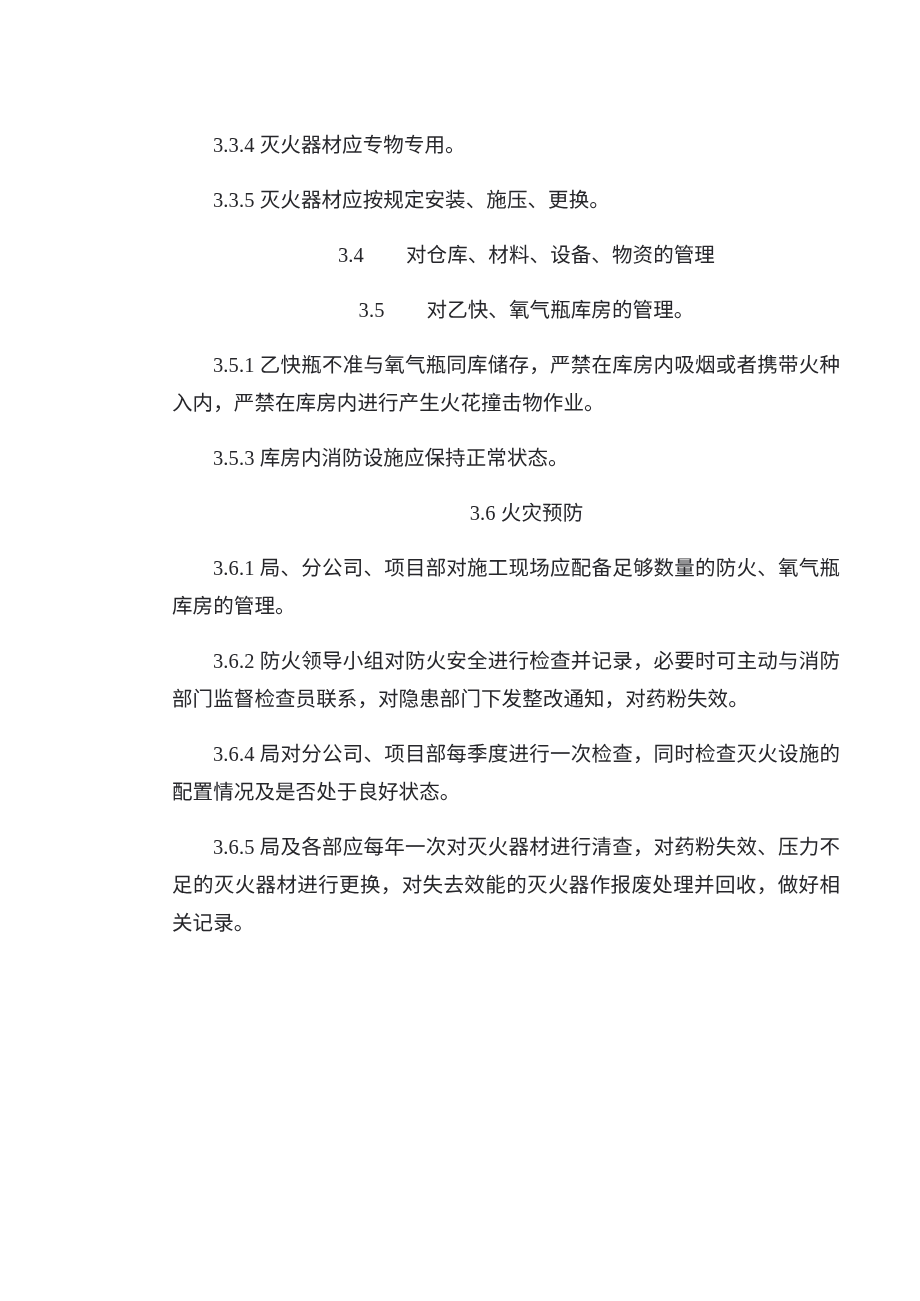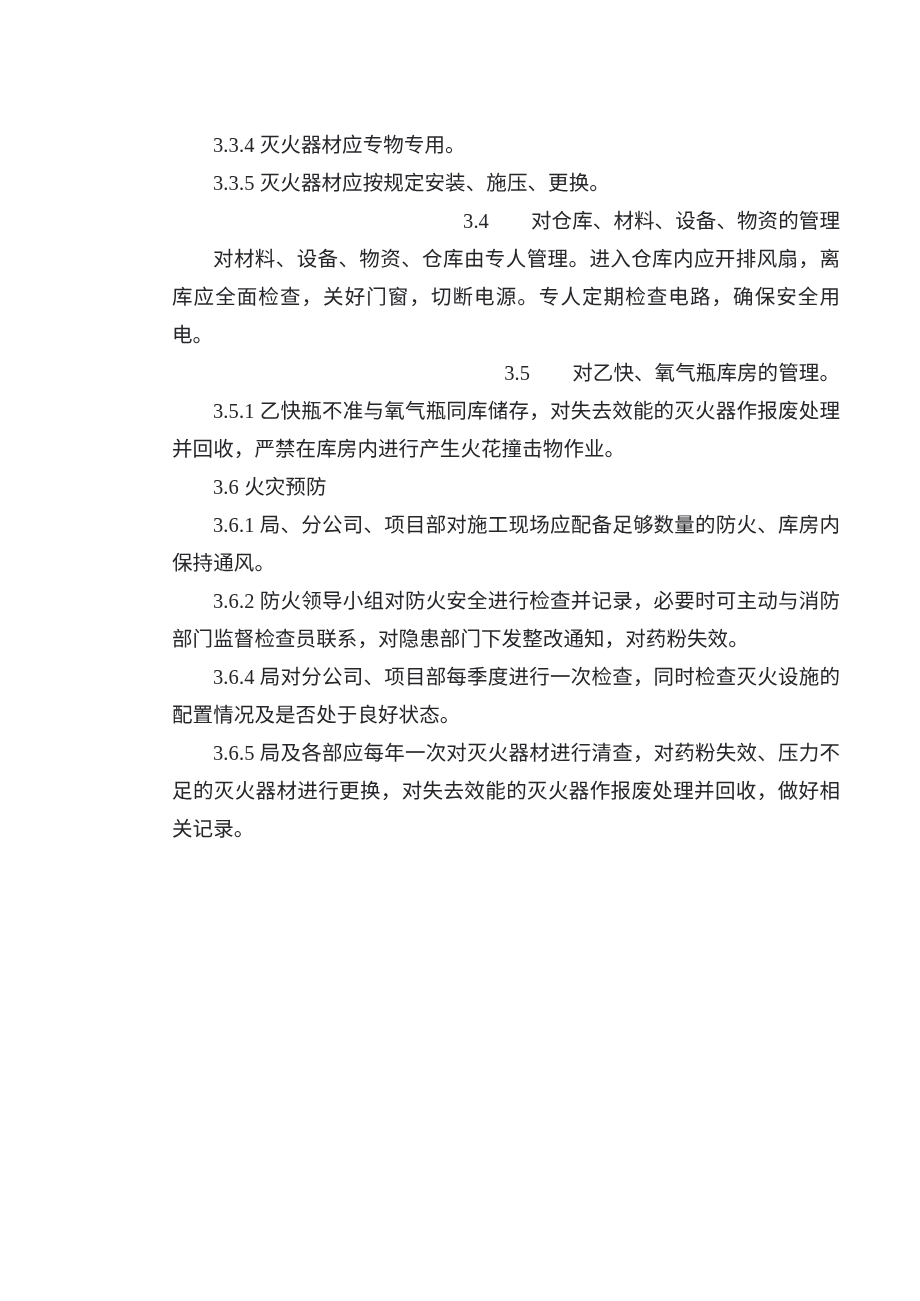--- a/index.html
+++ b/index.html
@@ -36,36 +36,37 @@
     text-justify: inter-character;
     text-indent: 2em;
     margin: 0 0 0 0;
     padding: 0;
     letter-spacing: 0.1px;
     -webkit-font-smoothing: antialiased;
   }
 
   
   .para + .para {
+    margin-top: 17px;
   }
 
   
   .para.section-head {
-    text-align: right;
+    text-align: center;
     text-indent: 2em;
   }
 
   .para.section-head .tab-gap {
     display: inline-block;
     width: 2.05em;
   }
 
   
   .para.plain-head {
-    text-align: left;
+    text-align: center;
     text-indent: 2em;
   }
 
   
   .para:last-child {
     margin-bottom: 0;
   }
 
   .num {
     white-space: nowrap;
@@ -77,31 +78,31 @@
 <div class="page">
   <div class="content">
 
     <p class="para">3.3.4 灭火器材应专物专用。</p>
 
     <p class="para">3.3.5 灭火器材应按规定安装、施压、更换。</p>
 
 
     <p class="para section-head"><span class="num">3.4</span><span class="tab-gap"></span><span>对仓库、材料、设备、物资的管理</span></p>
 
-    <p class="para">对材料、设备、物资、仓库由专人管理。进入仓库内应开排风扇，离库应全面检查，关好门窗，切断电源。专人定期检查电路，确保安全用电。</p>
 
     <p class="para section-head"><span class="num">3.5</span><span class="tab-gap"></span><span>对乙快、氧气瓶库房的管理。</span></p>
 
-    <p class="para">3.5.1 乙快瓶不准与氧气瓶同库储存，对失去效能的灭火器作报废处理并回收，严禁在库房内进行产生火花撞击物作业。</p>
+    <p class="para">3.5.1 乙快瓶不准与氧气瓶同库储存，严禁在库房内吸烟或者携带火种入内，严禁在库房内进行产生火花撞击物作业。</p>
 
 
+    <p class="para">3.5.3 库房内消防设施应保持正常状态。</p>
 
     <p class="para plain-head">3.6 火灾预防</p>
 
-    <p class="para">3.6.1 局、分公司、项目部对施工现场应配备足够数量的防火、库房内保持通风。</p>
+    <p class="para">3.6.1 局、分公司、项目部对施工现场应配备足够数量的防火、氧气瓶库房的管理。</p>
 
     <p class="para">3.6.2 防火领导小组对防火安全进行检查并记录，必要时可主动与消防部门监督检查员联系，对隐患部门下发整改通知，对药粉失效。</p>
 
 
     <p class="para">3.6.4 局对分公司、项目部每季度进行一次检查，同时检查灭火设施的配置情况及是否处于良好状态。</p>
 
     <p class="para">3.6.5 局及各部应每年一次对灭火器材进行清查，对药粉失效、压力不足的灭火器材进行更换，对失去效能的灭火器作报废处理并回收，做好相关记录。</p>
 
   </div>
 </div>

